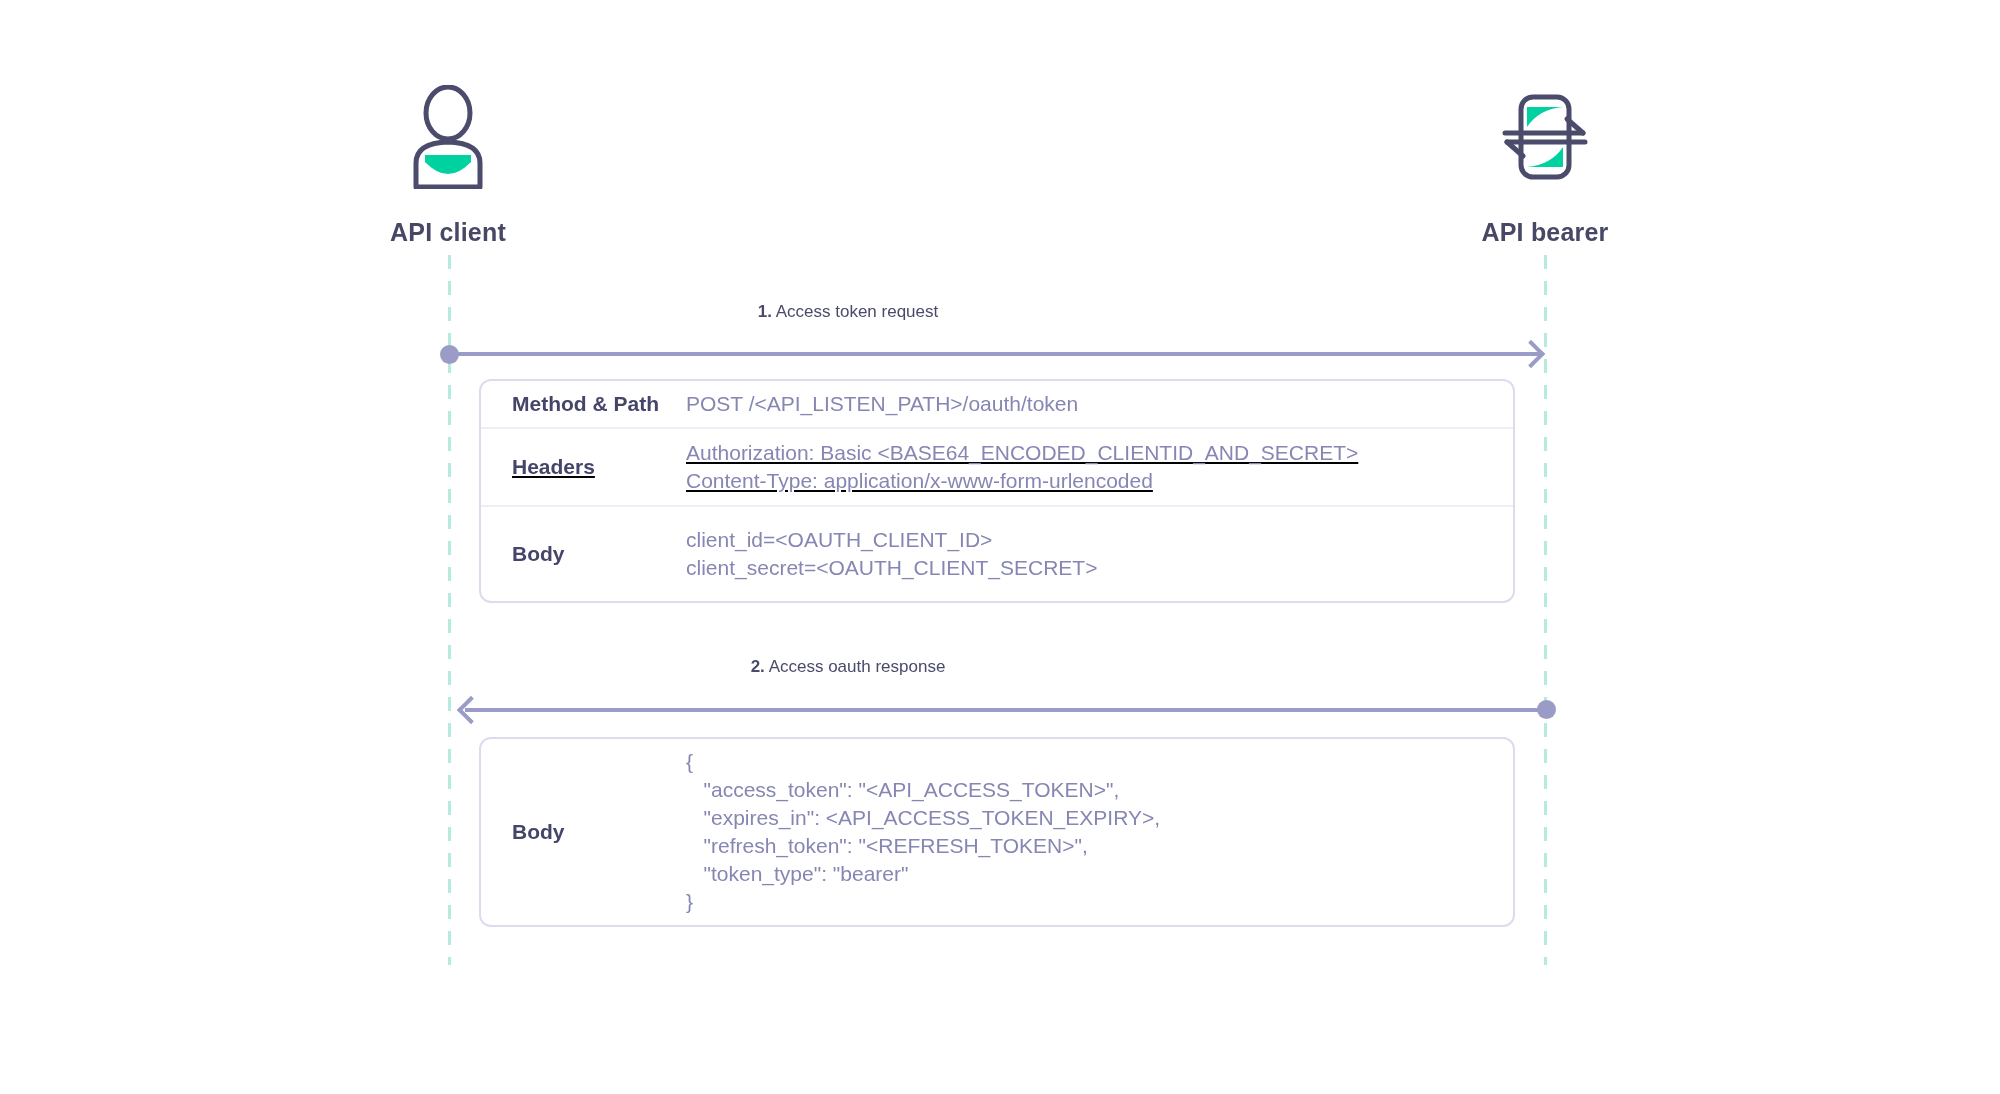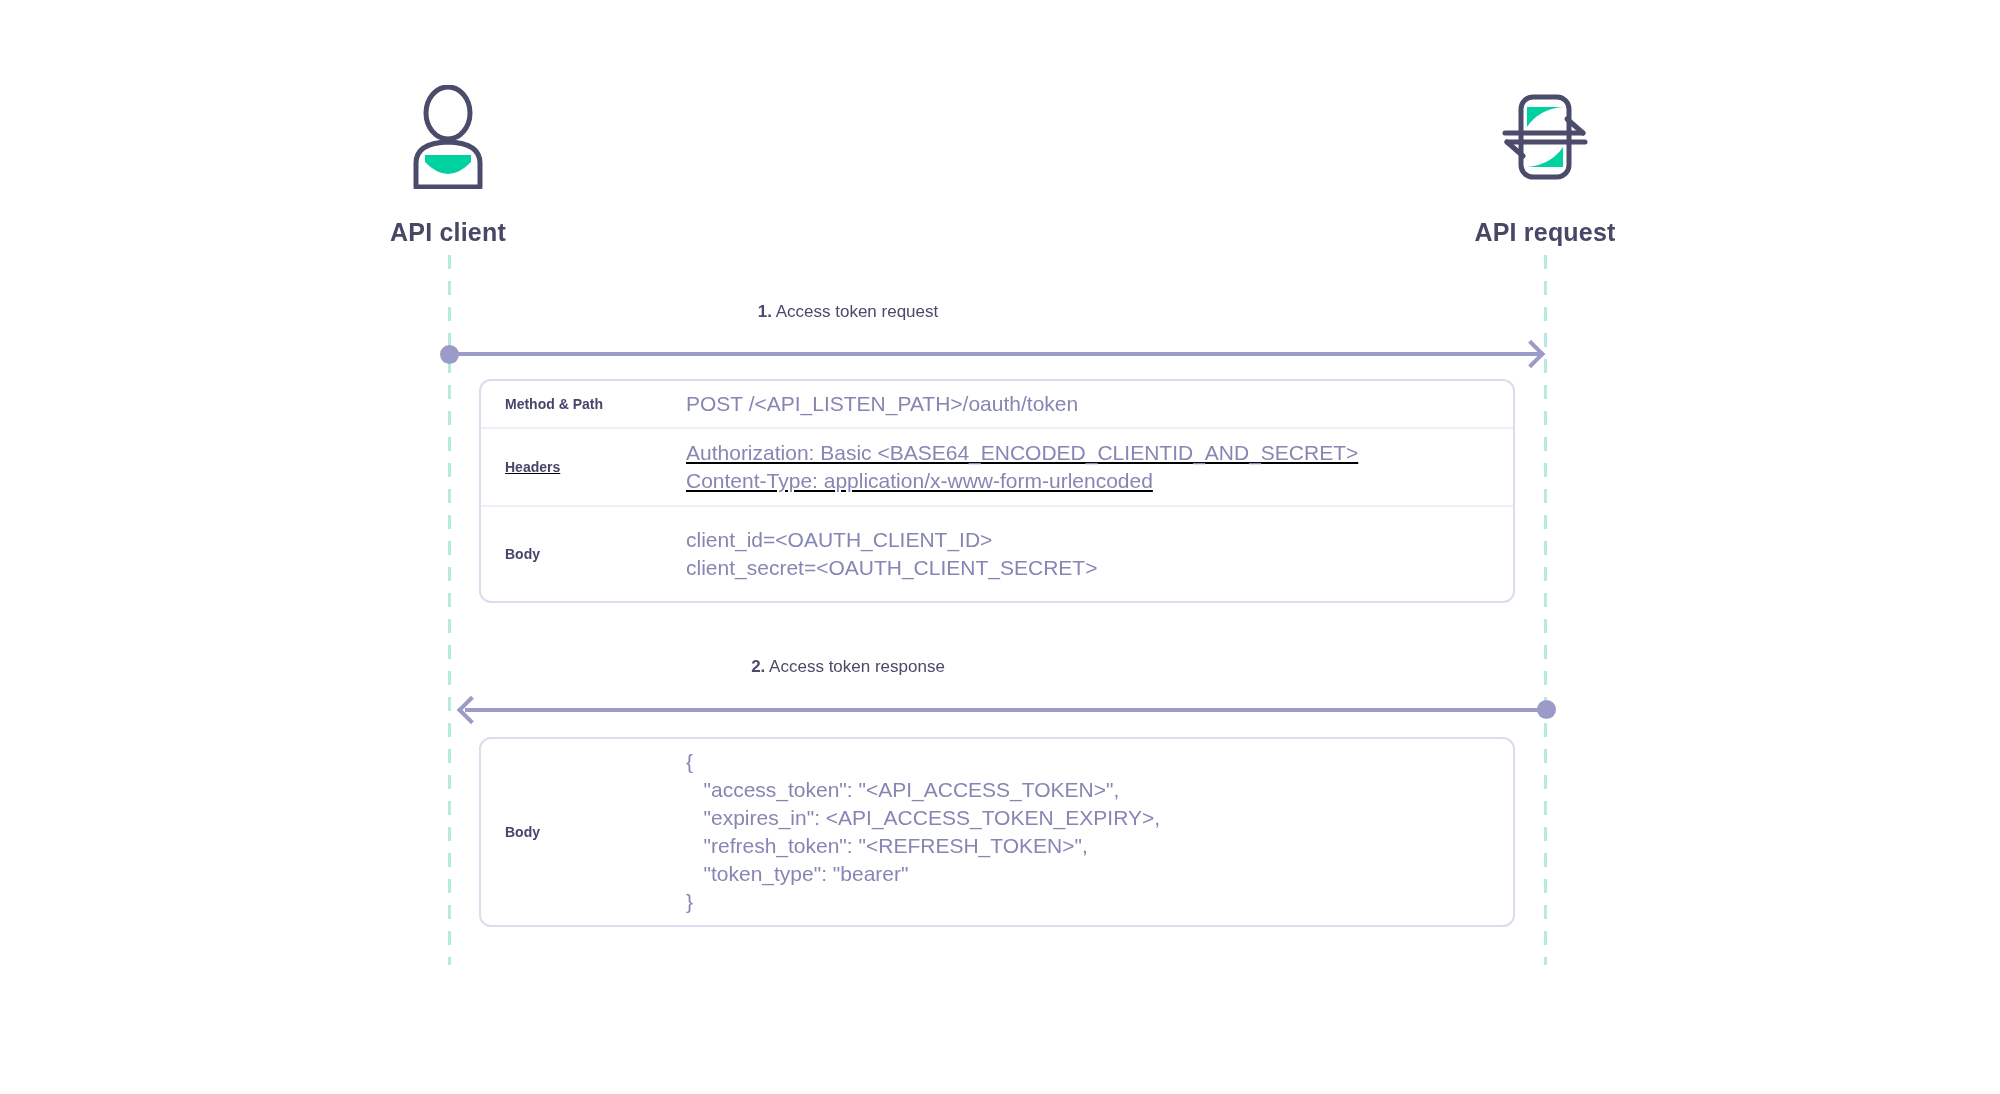--- a/index.html
+++ b/index.html
@@ -113,22 +113,22 @@
 
   .row {
     display: flex;
     align-items: center;
     border-bottom: 2px solid #eeeef7;
   }
   .row:last-child { border-bottom: none; }
 
   .row-key {
     flex: 0 0 205px;
-    padding-left: 24px;
-    font-size: 14px;
+    padding-left: 31px;
+    font-size: 21px;
     font-weight: bold;
     color: #45456a;
   }
   .row-val {
     flex: 1;
     font-size: 21px;
     color: #8686b4;
     line-height: 28px;
     padding-right: 4px;
   }
@@ -160,21 +160,21 @@
       <svg width="104" height="104" viewBox="0 0 104 104">
         <rect x="28" y="12" width="48" height="80" rx="12" ry="12" fill="none" stroke="#4b4b6b" stroke-width="5"></rect>
         <path d="M34 42 L34 22 L70 22 Q46 24 34 42 Z" fill="#00d1a0"></path>
         <path d="M70 62 L70 82 L34 82 Q58 80 70 62 Z" fill="#00d1a0"></path>
         <path d="M12 48 L90 48" stroke="#4b4b6b" stroke-width="5" stroke-linecap="round"></path>
         <path d="M74 34 L90 48" stroke="#4b4b6b" stroke-width="5" stroke-linecap="round"></path>
         <path d="M92 57 L14 57" stroke="#4b4b6b" stroke-width="5" stroke-linecap="round"></path>
         <path d="M30 71 L14 57" stroke="#4b4b6b" stroke-width="5" stroke-linecap="round"></path>
       </svg>
     </div>
-    <div class="actor-label">API request</div>
+    <div class="actor-label">API bearer</div>
   </div>
 
   <div class="lifeline" id="lifeline-client"></div>
   <div class="lifeline" id="lifeline-gateway"></div>
 
   <div class="msg-label" id="msg1-label">
     <span class="num">1.</span>
     <span>Access token request</span>
   </div>
   <div class="arrow-dot" id="msg1-dot"></div>
@@ -199,21 +199,21 @@
       <div class="row-key">Body</div>
       <div class="row-val">
         <span class="line">client_id=&lt;OAUTH_CLIENT_ID&gt;</span>
         <span class="line">client_secret=&lt;OAUTH_CLIENT_SECRET&gt;</span>
       </div>
     </div>
   </div>
 
   <div class="msg-label" id="msg2-label">
     <span class="num">2.</span>
-    <span>Access token response</span>
+    <span>Access oauth response</span>
   </div>
   <div class="arrow-dot" id="msg2-dot"></div>
   <div class="arrow-line" id="msg2-line"></div>
   <div class="arrow-head left" id="msg2-head"></div>
 
   <div class="detail-box" id="box-response">
     <div class="row row-jsonbody">
       <div class="row-key">Body</div>
       <div class="row-val">
         <span class="line">{</span>

